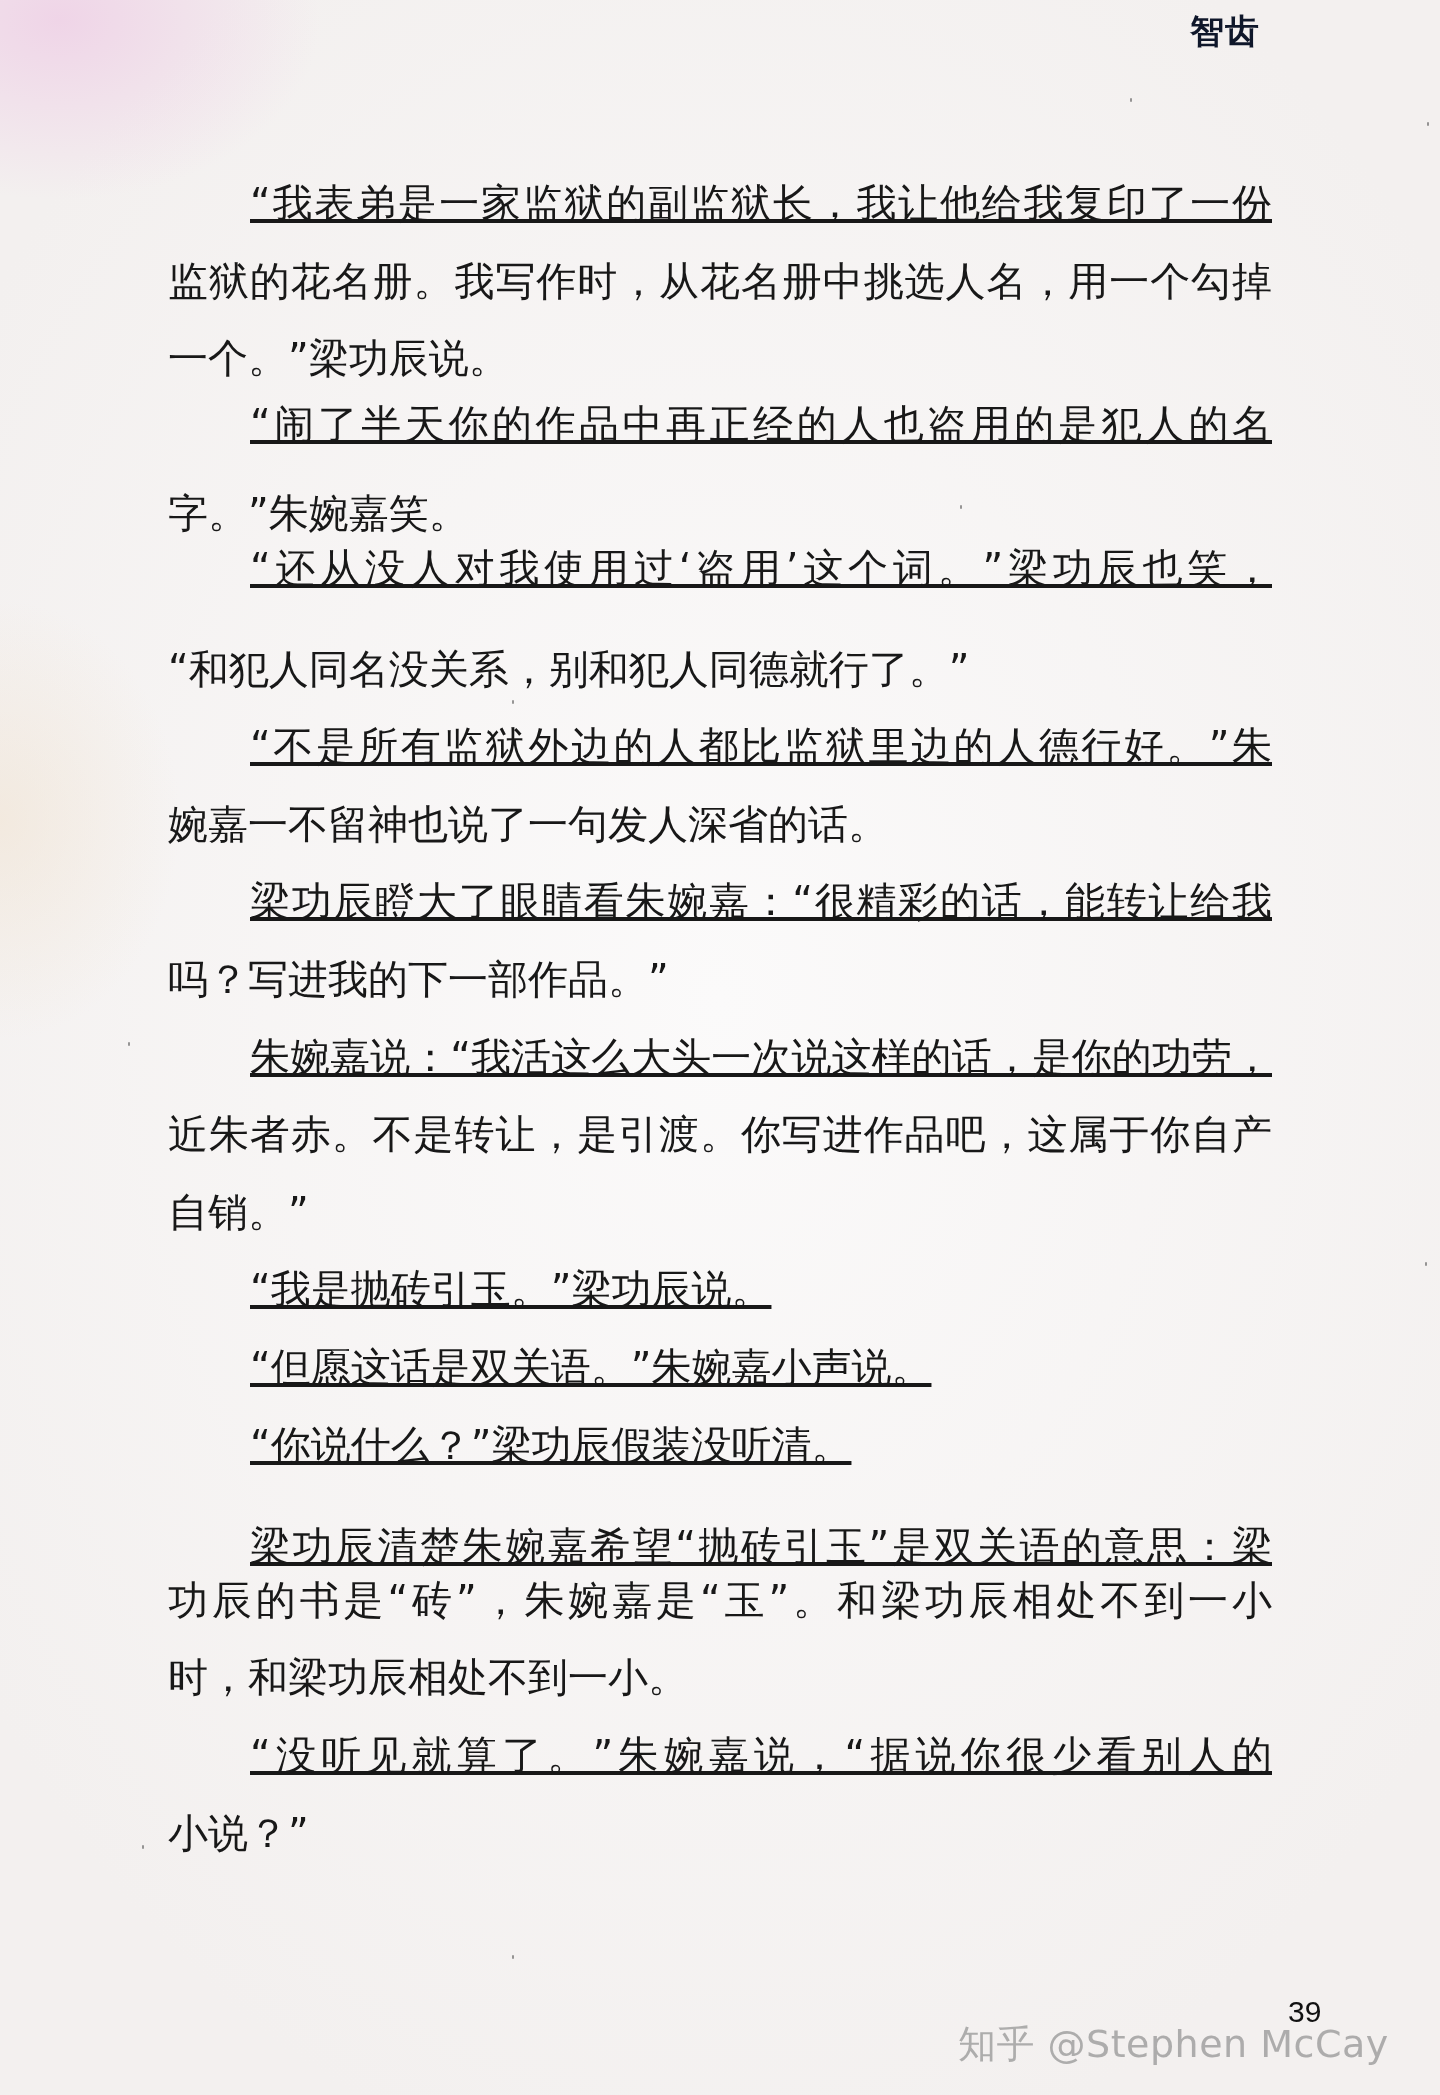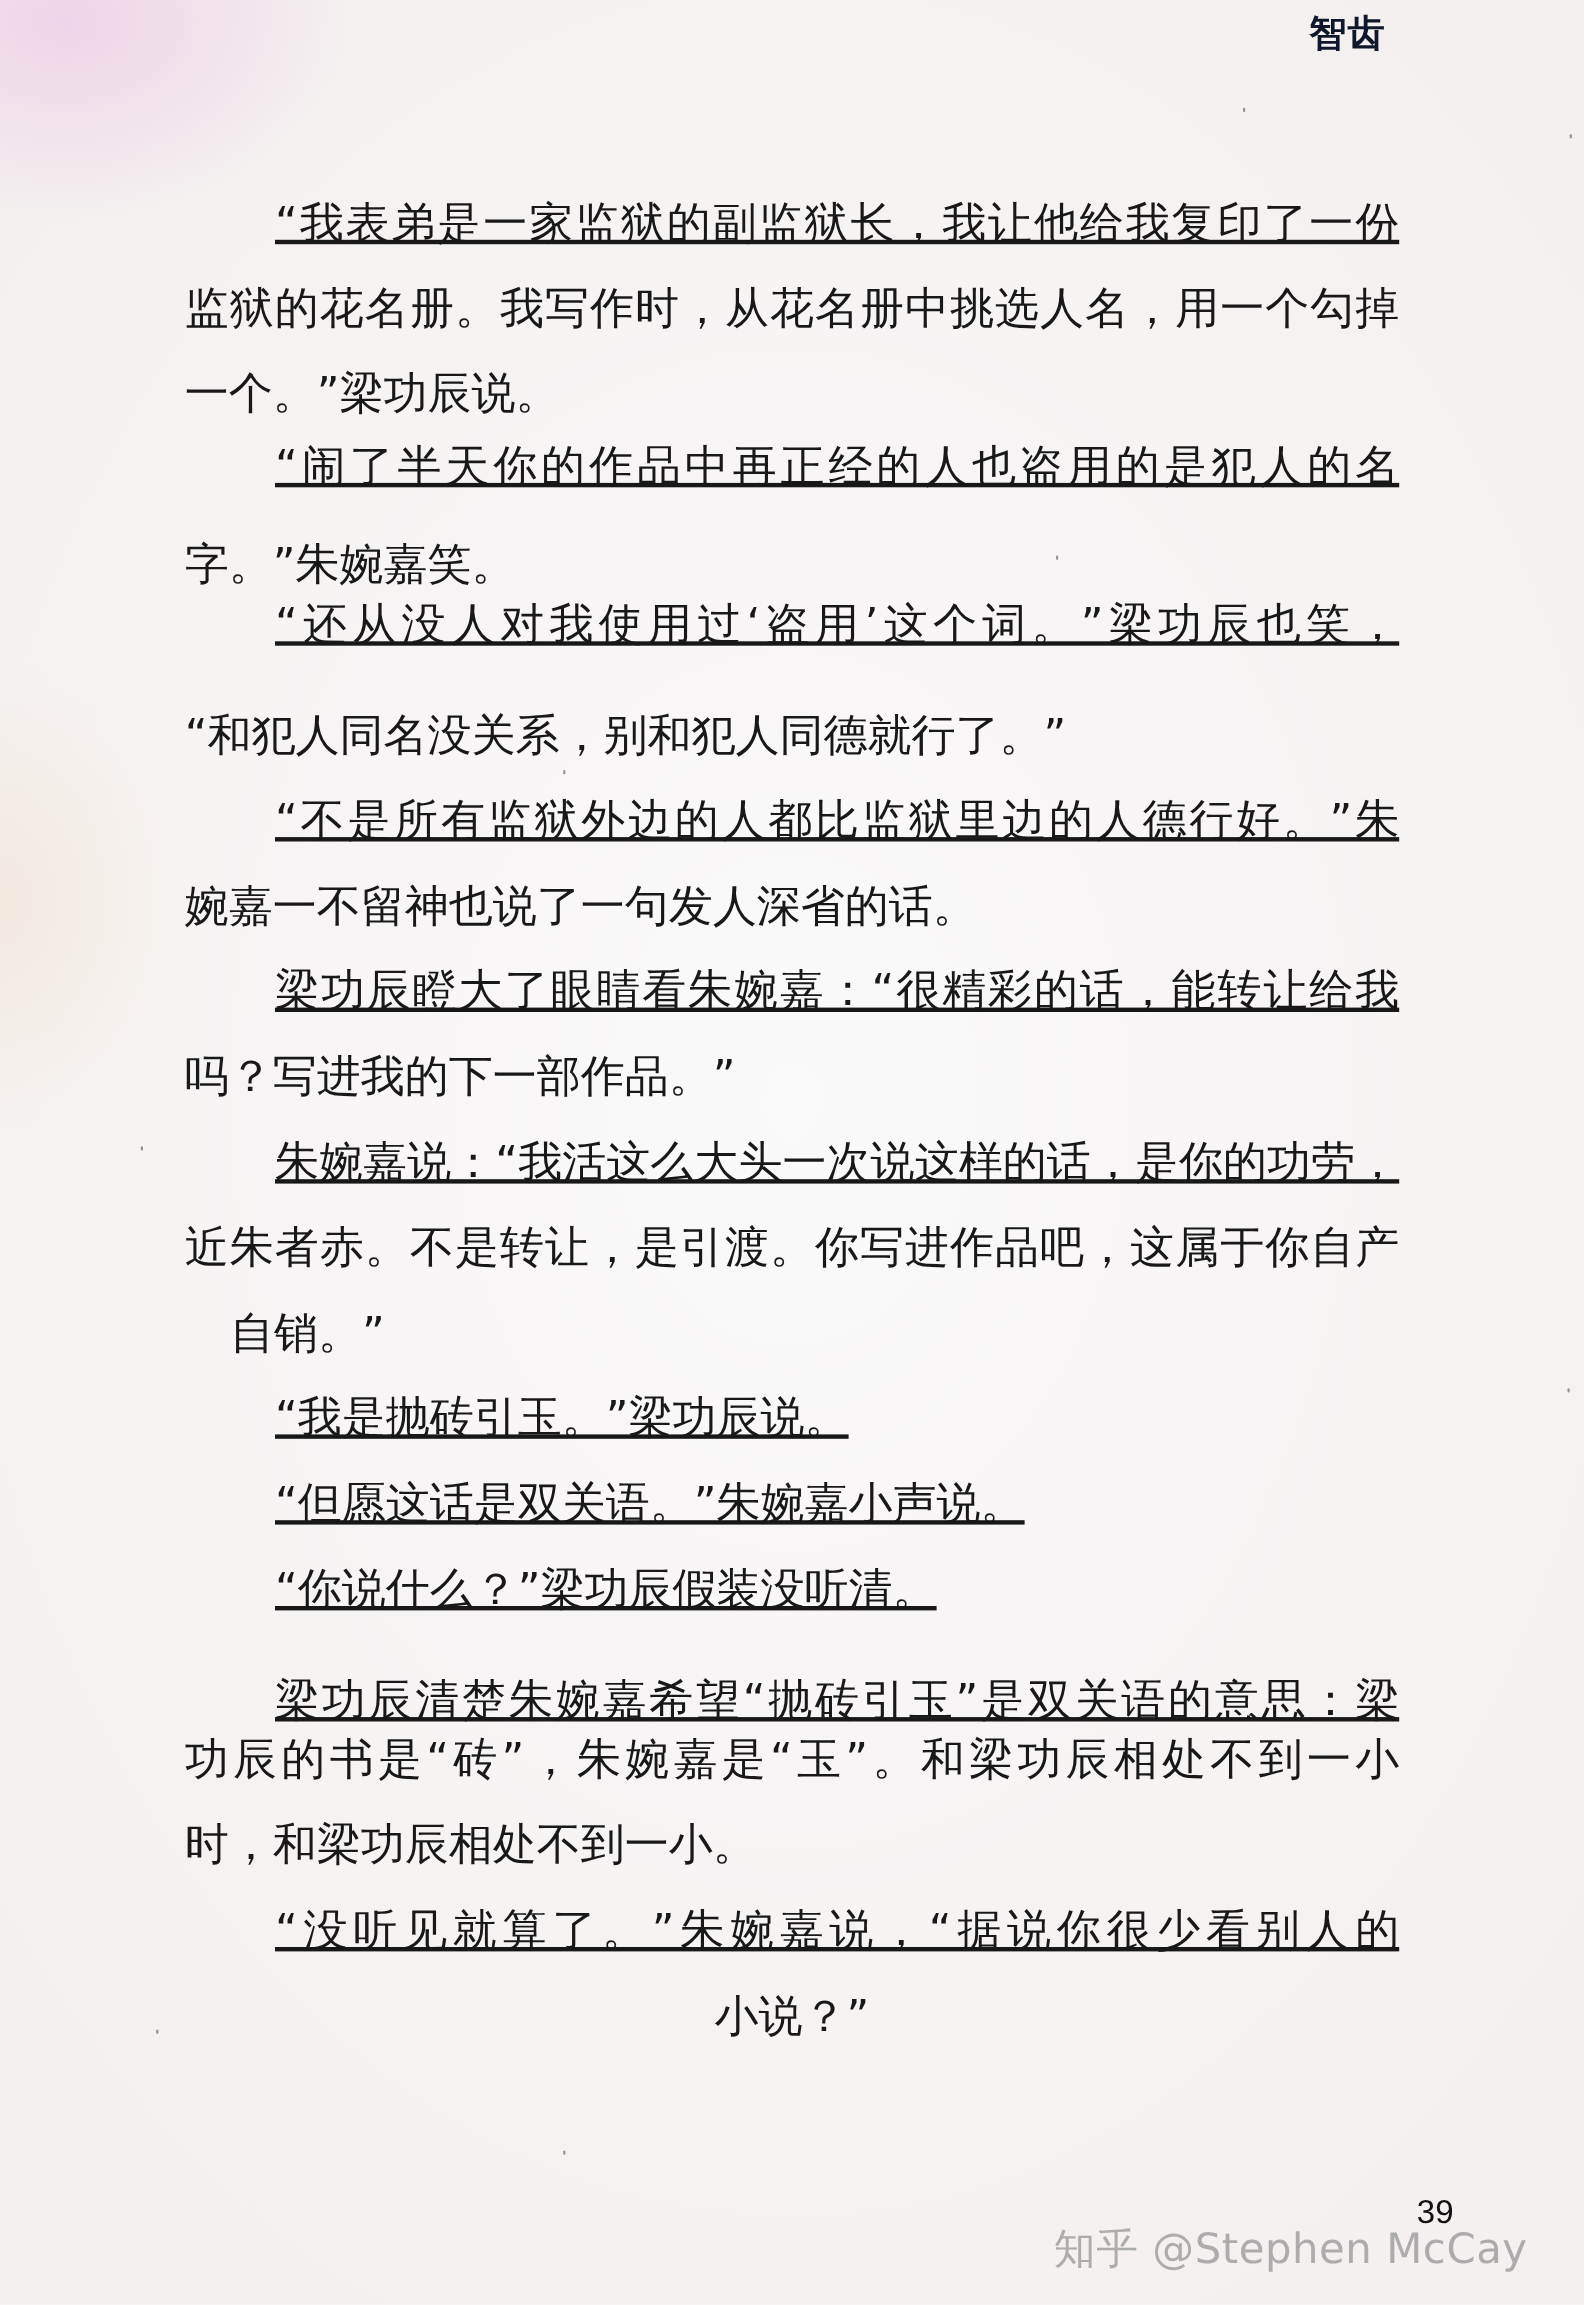--- a/index.html
+++ b/index.html
@@ -97,29 +97,29 @@
     <div class="line indent full" style="top: 399px;">“闹了半天你的作品中再正经的人也盗用的是犯人的名</div>
     <div class="line" style="top: 488.4px;">字。”朱婉嘉笑。</div>
     <div class="line indent full" style="top: 543px;">“还从没人对我使用过‘盗用’这个词。”梁功辰也笑，</div>
     <div class="line" style="top: 643.6px;">“和犯人同名没关系，别和犯人同德就行了。”</div>
     <div class="line indent full" style="top: 721.2px;">“不是所有监狱外边的人都比监狱里边的人德行好。”朱</div>
     <div class="line" style="top: 798.8px;">婉嘉一不留神也说了一句发人深省的话。</div>
     <div class="line indent full" style="top: 876.4px;">梁功辰瞪大了眼睛看朱婉嘉：“很精彩的话，能转让给我</div>
     <div class="line" style="top: 954px;">吗？写进我的下一部作品。”</div>
     <div class="line indent full" style="top: 1031.6px;">朱婉嘉说：“我活这么大头一次说这样的话，是你的功劳，</div>
     <div class="line full" style="top: 1109.2px;">近朱者赤。不是转让，是引渡。你写进作品吧，这属于你自产</div>
-    <div class="line" style="top: 1186.8px; margin-left: 41px;">自销。”</div>
+    <div class="line" style="top: 1186.8px;">自销。”</div>
     <div class="line indent" style="top: 1264.4px;">“我是抛砖引玉。”梁功辰说。</div>
     <div class="line indent" style="top: 1342px;">“但愿这话是双关语。”朱婉嘉小声说。</div>
     <div class="line indent" style="top: 1419.6px;">“你说什么？”梁功辰假装没听清。</div>
     <div class="line indent full" style="top: 1497.2px; margin-top: 24px;">梁功辰清楚朱婉嘉希望“抛砖引玉”是双关语的意思：梁</div>
     <div class="line full" style="top: 1574.8px;">功辰的书是“砖”，朱婉嘉是“玉”。和梁功辰相处不到一小</div>
     <div class="line" style="top: 1652.4px;">时，和梁功辰相处不到一小。</div>
     <div class="line indent full" style="top: 1730px;">“没听见就算了。”朱婉嘉说，“据说你很少看别人的</div>
-    <div class="line" style="top: 1807.6px; text-align: center;">小说？”</div>
+    <div class="line" style="top: 1807.6px;">小说？”</div>
   </div>
 
   <div class="page-number">39</div>
   <div class="watermark">知乎 @Stephen McCay</div>
 
   <div class="speck" style="left:1130px;top:98px;"></div>
   <div class="speck" style="left:1427px;top:122px;"></div>
   <div class="speck" style="left:315px;top:345px;"></div>
   <div class="speck" style="left:960px;top:505px;"></div>
   <div class="speck" style="left:512px;top:700px;"></div>

